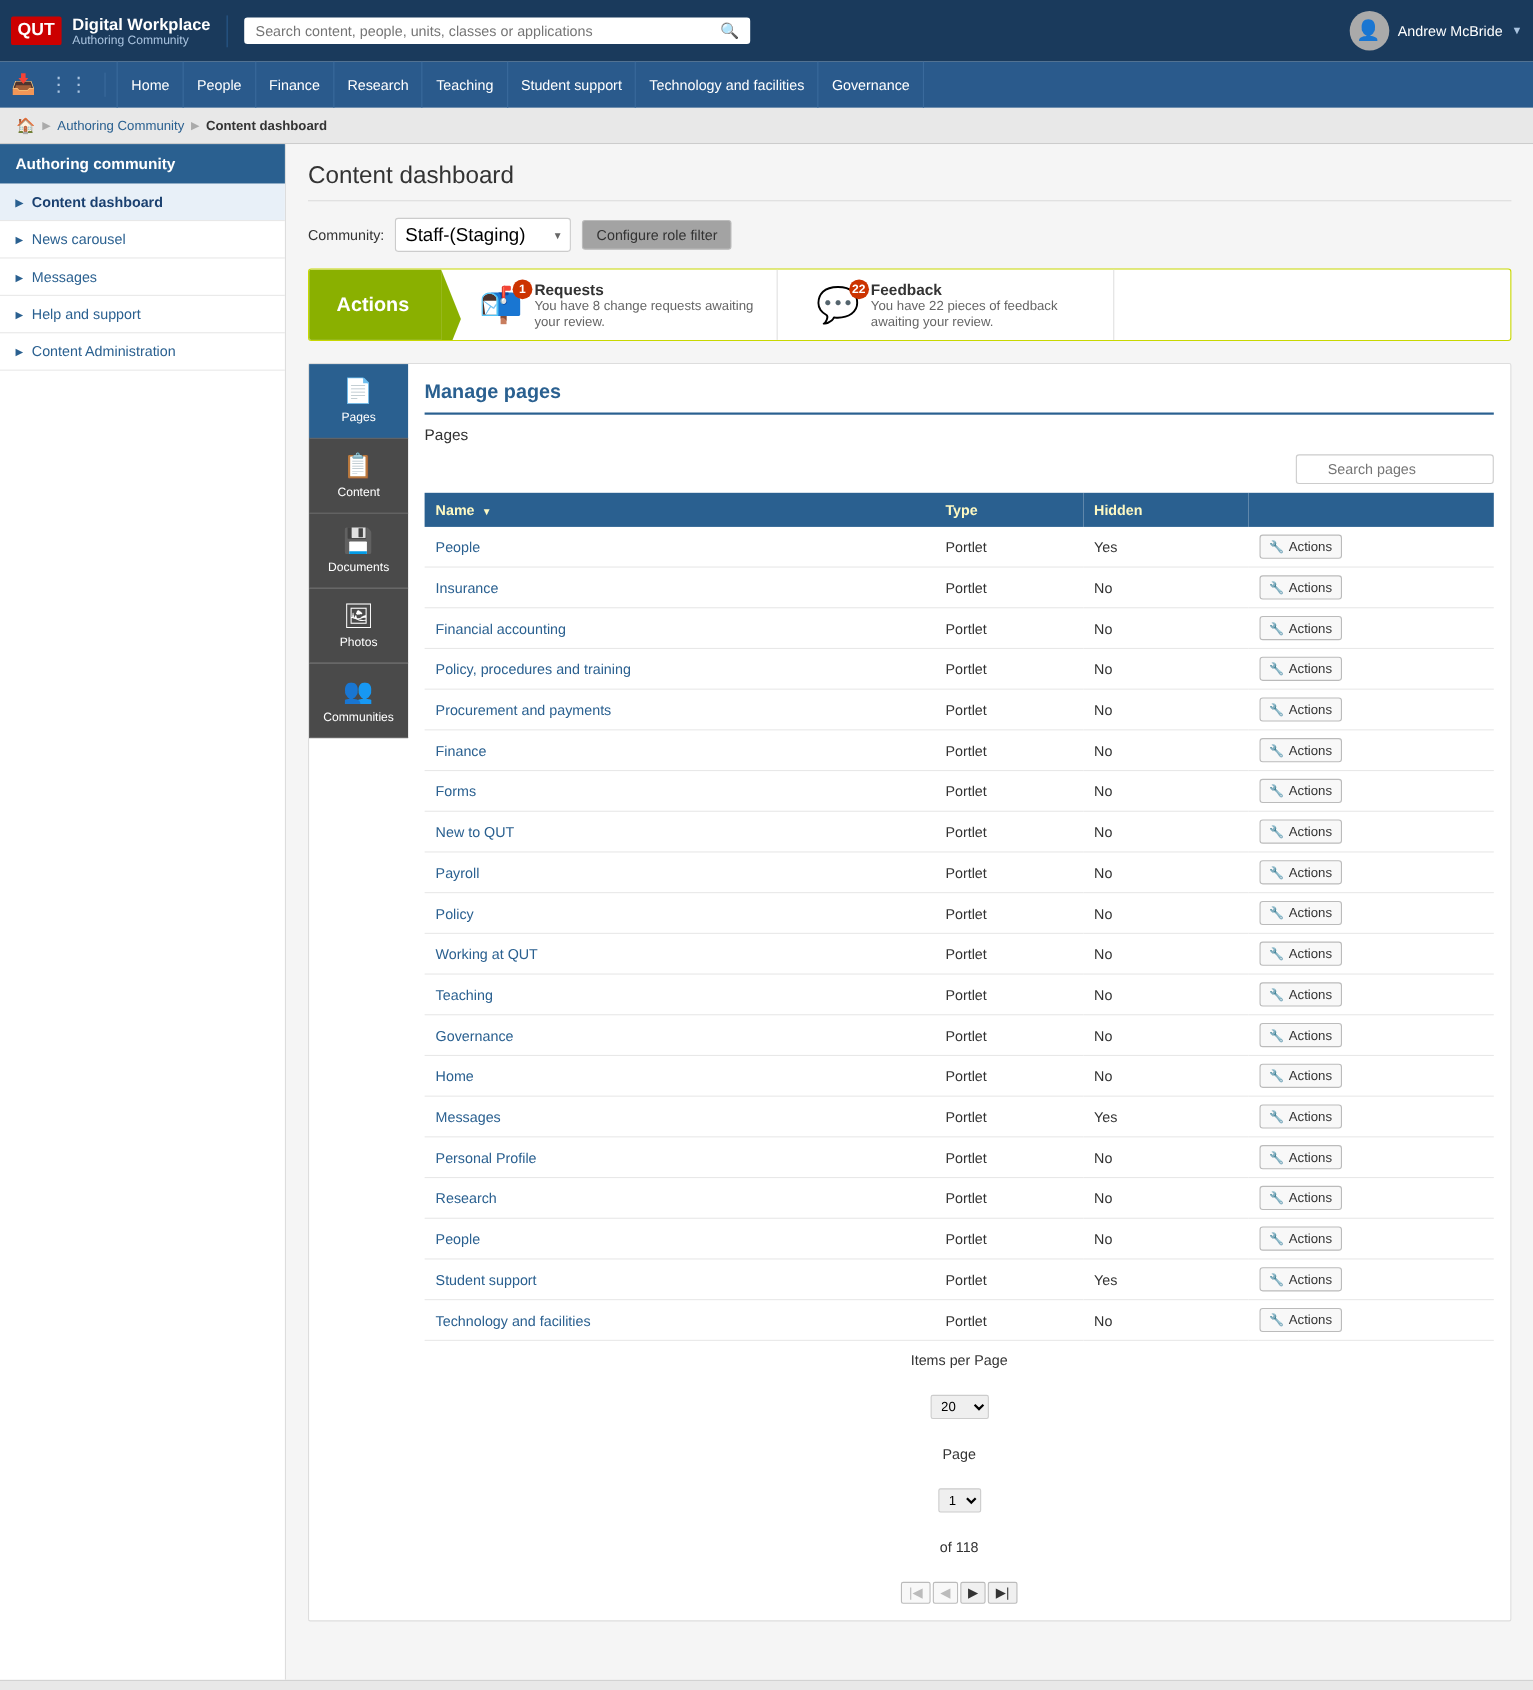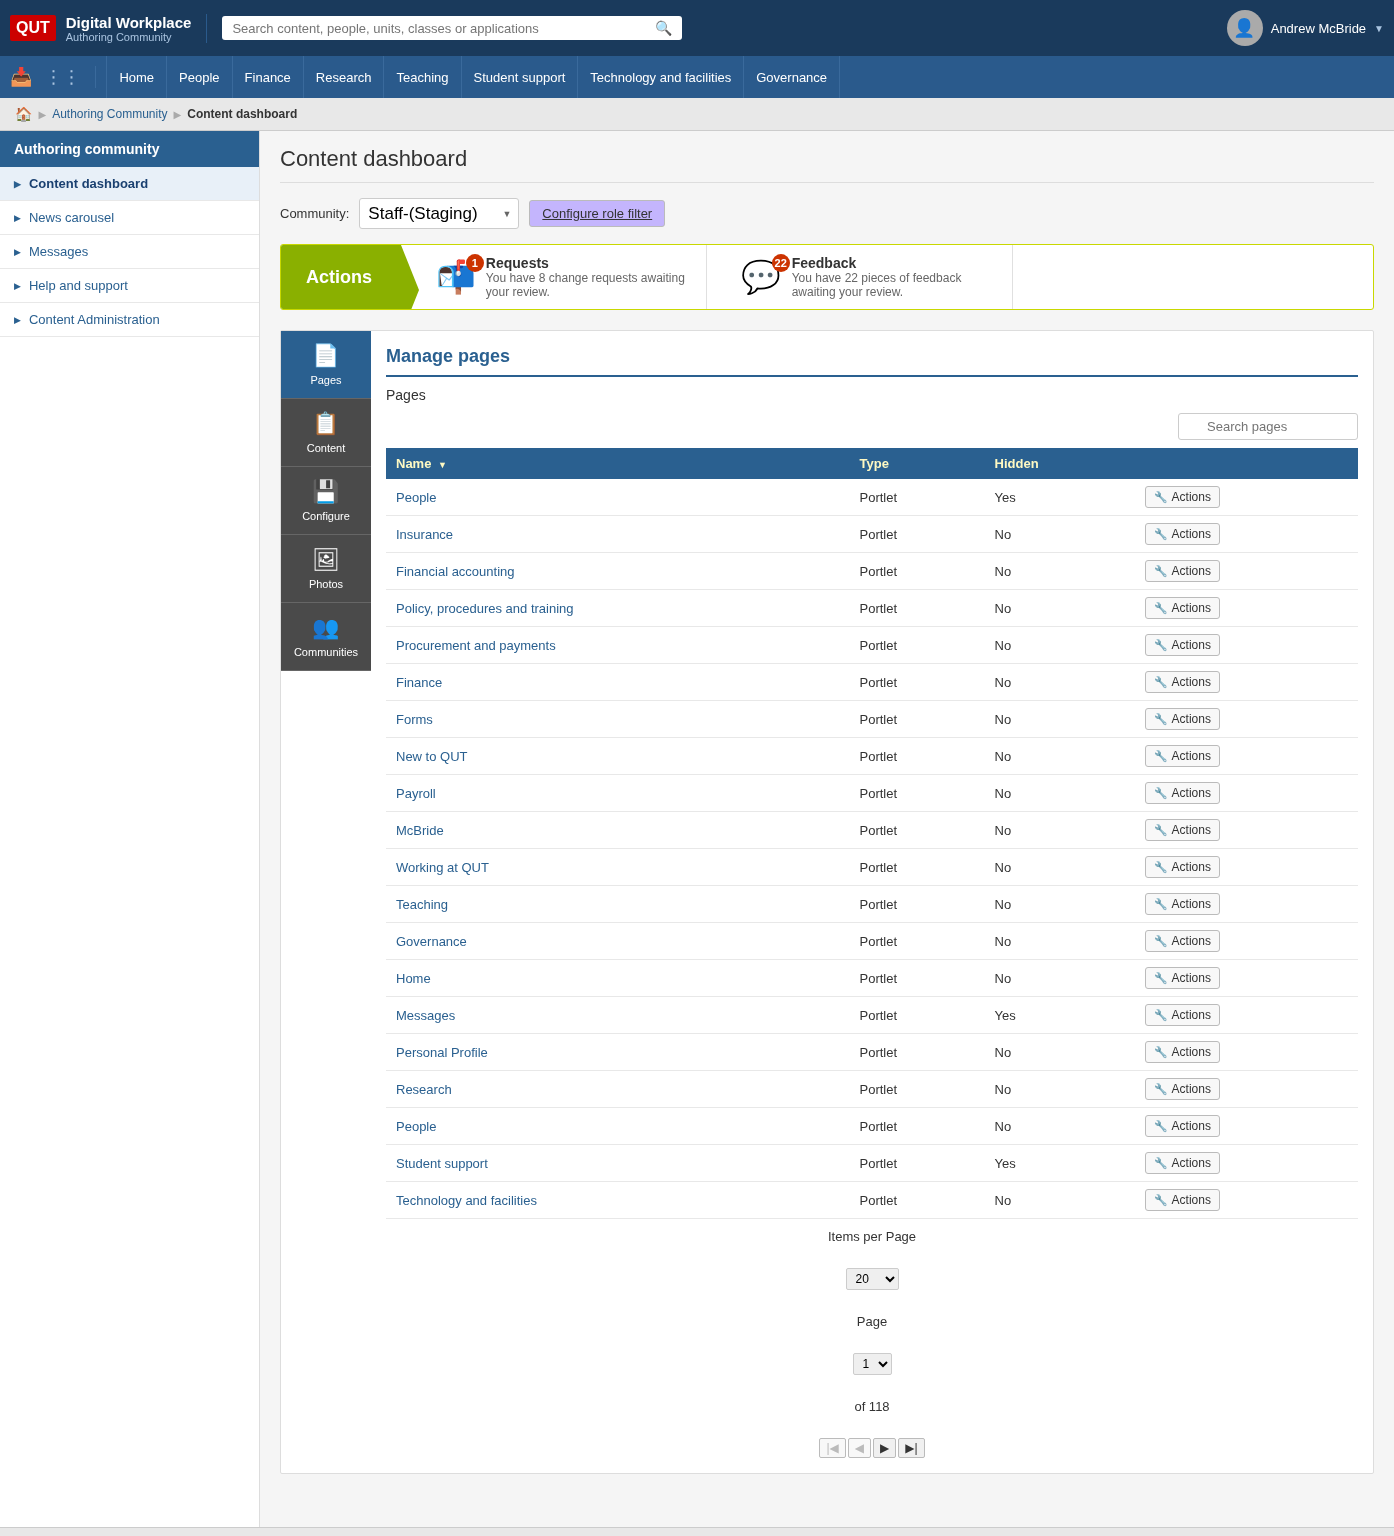--- a/index.html
+++ b/index.html
@@ -49,21 +49,21 @@
     
     .content-area { flex: 1; padding: 15px 20px; background: #f5f5f5; }
     .page-title { font-size: 22px; color: #333; font-weight: normal; margin-bottom: 15px; border-bottom: 1px solid #ddd; padding-bottom: 10px; }
 
     
     .community-row { display: flex; align-items: center; gap: 10px; margin-bottom: 15px; }
     .community-label { font-size: 13px; color: #333; }
     .community-select { border: 1px solid #ccc; background: white; padding: 5px 25px 5px 8px; font-size: 17px; border-radius: 3px; appearance: none; -webkit-appearance: none; cursor: pointer; min-width: 160px; }
     .community-select-wrapper { position: relative; display: inline-block; }
     .community-select-wrapper::after { content: '▼'; position: absolute; right: 8px; top: 50%; transform: translateY(-50%); font-size: 9px; color: #666; pointer-events: none; }
-    .configure-btn { border: 1px solid #bbb; background: #c4b5fd; padding: 5px 12px; font-size: 13px; border-radius: 3px; cursor: pointer; color: #333; text-decoration: underline; }
+    .configure-btn { border: 1px solid #bbb; background: #a3a3a3; padding: 5px 12px; font-size: 13px; border-radius: 3px; cursor: pointer; color: #333; }
 
     
     .actions-bar { display: flex; align-items: stretch; margin-bottom: 20px; border: 1px solid #c8d800; border-radius: 3px; overflow: hidden; background: white; }
     .actions-label { background: #8ab000; color: white; font-size: 18px; font-weight: bold; padding: 15px 25px; display: flex; align-items: center; min-width: 120px; position: relative; }
     .actions-label::after { content: ''; position: absolute; right: -18px; top: 0; bottom: 0; border-left: 18px solid #8ab000; border-top: 45px solid transparent; border-bottom: 45px solid transparent; z-index: 1; }
     .actions-items { display: flex; align-items: center; }
     .action-item { display: flex; align-items: center; gap: 10px; padding: 10px 20px 10px 35px; border-right: 1px solid #e0e0e0; }
     .action-icon-wrap { position: relative; display: inline-block; }
     .action-icon { font-size: 32px; color: #6a9a20; }
     .action-badge { position: absolute; top: -4px; right: -8px; background: #cc3300; color: white; border-radius: 50%; width: 18px; height: 18px; font-size: 11px; font-weight: bold; display: flex; align-items: center; justify-content: center; }
@@ -244,21 +244,21 @@
         <div class="left-tab active">
           <span class="tab-icon">📄</span>
           <span class="tab-label">Pages</span>
         </div>
         <div class="left-tab">
           <span class="tab-icon">📋</span>
           <span class="tab-label">Content</span>
         </div>
         <div class="left-tab">
           <span class="tab-icon">💾</span>
-          <span class="tab-label">Configure</span>
+          <span class="tab-label">Documents</span>
         </div>
         <div class="left-tab">
           <span class="tab-icon">🖼</span>
           <span class="tab-label">Photos</span>
         </div>
         <div class="left-tab">
           <span class="tab-icon">👥</span>
           <span class="tab-label">Communities</span>
         </div>
       </div>
@@ -329,21 +329,21 @@
       <td>No</td>
       <td><button class="actions-btn"><span class="wrench-icon">🔧</span> Actions</button></td>
     </tr>
               <tr>
       <td><a class="page-link">Payroll</a></td>
       <td>Portlet</td>
       <td>No</td>
       <td><button class="actions-btn"><span class="wrench-icon">🔧</span> Actions</button></td>
     </tr>
               <tr>
-      <td><a class="page-link">McBride</a></td>
+      <td><a class="page-link">Policy</a></td>
       <td>Portlet</td>
       <td>No</td>
       <td><button class="actions-btn"><span class="wrench-icon">🔧</span> Actions</button></td>
     </tr>
               <tr>
       <td><a class="page-link">Working at QUT</a></td>
       <td>Portlet</td>
       <td>No</td>
       <td><button class="actions-btn"><span class="wrench-icon">🔧</span> Actions</button></td>
     </tr>

